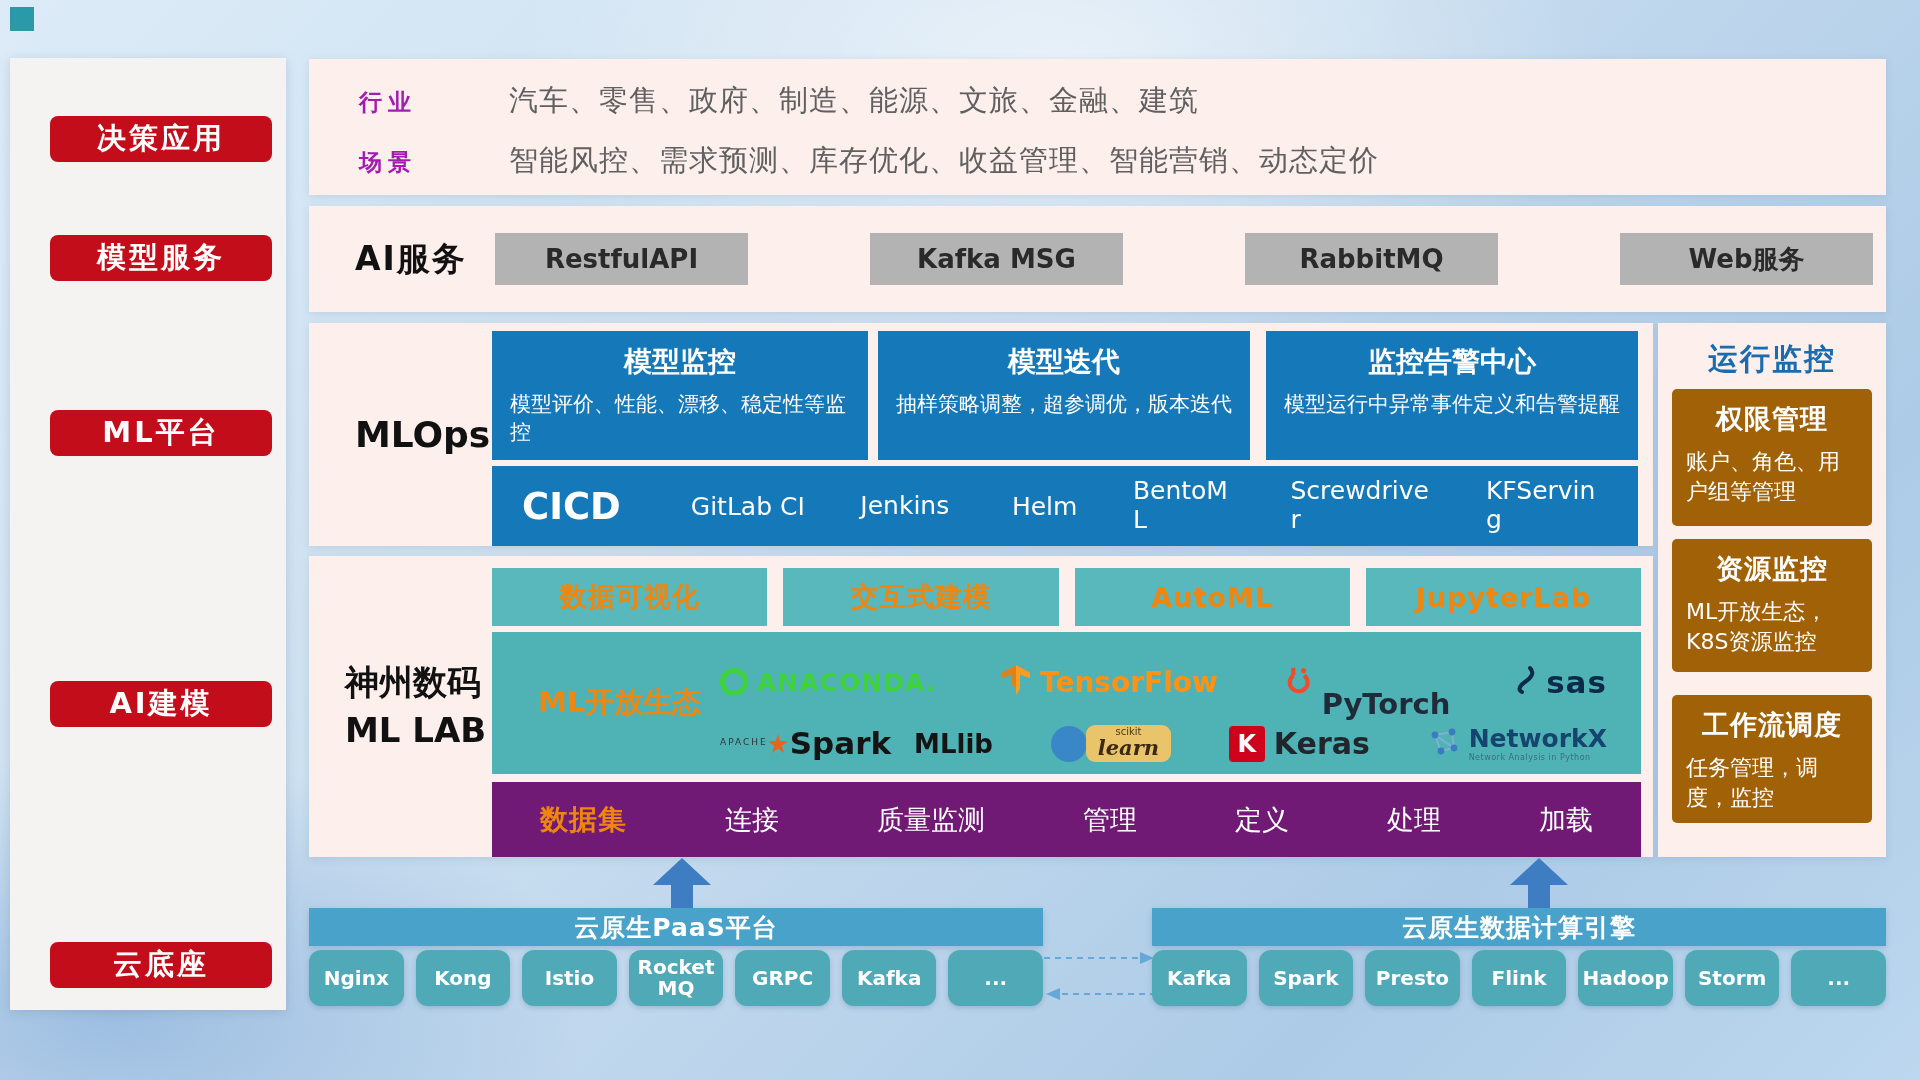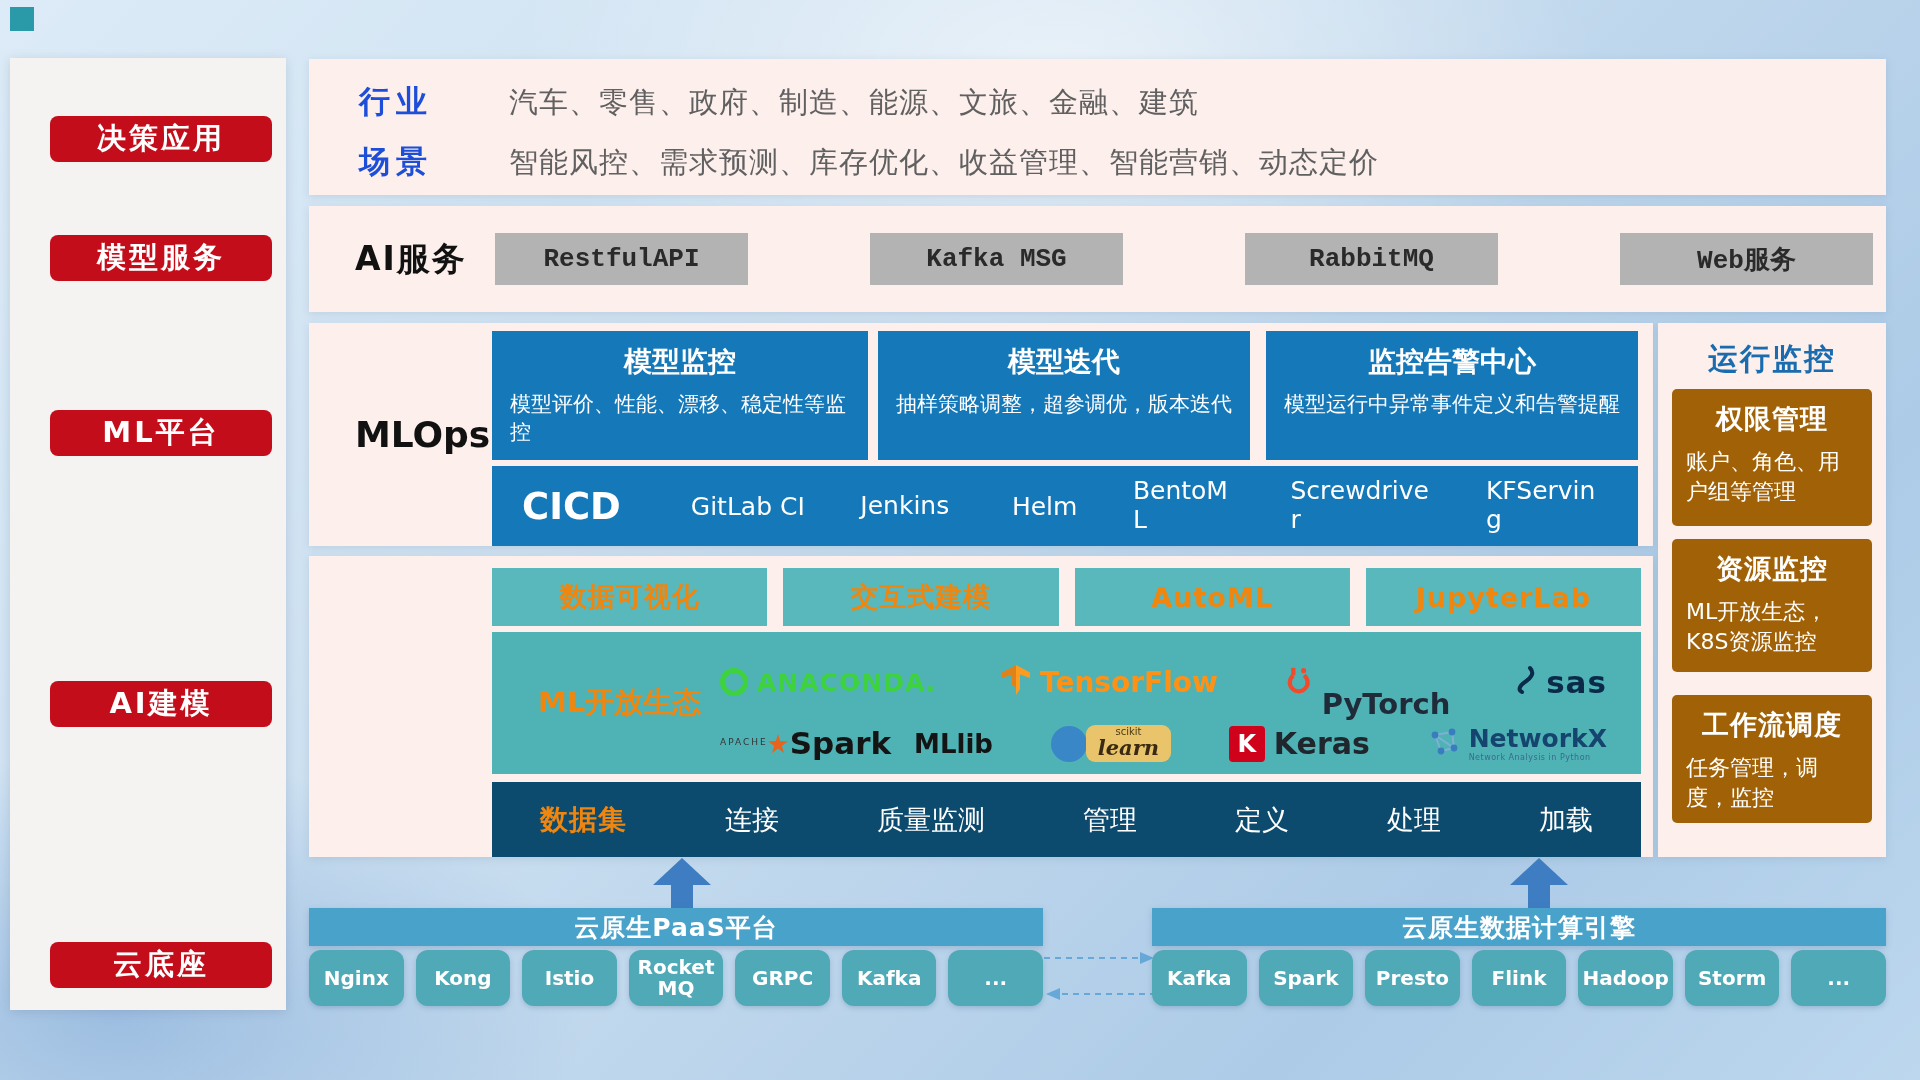--- a/index.html
+++ b/index.html
@@ -23,30 +23,30 @@
   .red-btn { position:absolute; left:40px; width:222px; height:46px; background:#c30d1a;
     border-radius:8px; color:#fff; font-size:29px; font-weight:bold; letter-spacing:3px;
     display:flex; align-items:center; justify-content:center; }
 
   
   .panel { position:absolute; background:#fcefec; box-shadow:0 2px 8px rgba(100,120,150,.18); }
 
   
   .p-industry { left:309px; top:59px; width:1577px; height:136px; }
   .ind-row { position:absolute; left:50px; display:flex; align-items:baseline; }
-  .ind-title { width:150px; font-size:31px; font-weight:bold; color:#1d4ed8; letter-spacing:6px; }
+  .ind-title { width:150px; font-size:23px; font-weight:bold; color:#a21caf; letter-spacing:6px; }
   .ind-text { font-size:29px; color:#606060; letter-spacing:1px; }
 
   
   .p-ai { left:309px; top:206px; width:1577px; height:106px; }
   .ai-label { position:absolute; left:46px; top:0; height:106px; display:flex; align-items:center;
     font-size:33px; font-weight:bold; color:#111; letter-spacing:2px; }
   .gray-btn { position:absolute; top:27px; width:253px; height:52px; background:#b3b3b3;
     color:#2a2a2a; font-weight:bold; font-size:26px;
-    display:flex; align-items:center; justify-content:center;font-family:Liberation Mono, monospace; }
+    display:flex; align-items:center; justify-content:center; }
 
   
   .p-mlops { left:309px; top:323px; width:1344px; height:223px; }
   .mlops-label { position:absolute; left:46px; top:0; height:223px; display:flex; align-items:center;
     font-size:36px; font-weight:bold; color:#111; }
   .mcard { position:absolute; top:8px; height:129px; background:#1478b9; color:#fff; }
   .mcard .t { font-size:28px; font-weight:bold; text-align:center; margin-top:12px; }
   .mcard .b { font-size:21px; padding:9px 18px 0; line-height:1.35; }
   .cicd { position:absolute; left:183px; top:143px; width:1146px; height:80px; background:#1478b9;
     display:flex; align-items:center; color:#fff; padding-right:36px; }
@@ -83,21 +83,21 @@
     flex-direction:column; align-items:center; line-height:1; }
   .sk-top { font-size:10px; color:#4a3a1a; }
   .sk-name { font-family:"DejaVu Serif","Liberation Serif",serif; font-style:italic; font-weight:bold;
     font-size:21px; color:#3a2a12; }
   .keras-box { width:36px; height:36px; background:#d0021b; border-radius:4px; color:#fff;
     display:flex; align-items:center; justify-content:center; font-size:24px; font-weight:bold; }
   .keras-text { font-size:30px; font-weight:bold; color:#20262c; }
   .nx-txt { display:flex; flex-direction:column; line-height:1.15; }
   .nx-name { font-size:25px; font-weight:bold; color:#15456e; }
   .nx-sub { font-size:8px; color:#3a6a8a; letter-spacing:.5px; }
-  .data-row { position:absolute; left:183px; top:226px; width:1149px; height:75px; background:#0c4a6e;
+  .data-row { position:absolute; left:183px; top:226px; width:1149px; height:75px; background:#701a75;
     display:flex; align-items:center; justify-content:space-between; padding:0 48px; color:#fff; font-size:27px; }
   .data-lead { color:#f0860e; font-weight:bold; font-size:28px; letter-spacing:1px; }
 
   
   .p-mon { left:1658px; top:323px; width:228px; height:534px; }
   .mon-title { position:absolute; top:16px; width:100%; text-align:center; font-size:30px;
     font-weight:bold; color:#1a6cae; letter-spacing:2px; }
   .mon-card { position:absolute; left:14px; width:200px; background:#a16207; border-radius:5px; color:#fff; }
   .mon-card .t { font-size:27px; font-weight:bold; text-align:center; padding-top:12px; letter-spacing:1px; }
   .mon-card .b { font-size:22px; padding:10px 14px 0; line-height:1.35; }
@@ -173,20 +173,24 @@
         <span class="wrapword w-jenkins">Jenkins</span>
         <span>Helm</span>
         <span class="wrapword w-bentoml">BentoML</span>
         <span class="wrapword w-screw">Screwdriver</span>
         <span class="wrapword w-kfs">KFServing</span>
       </div>
     </div>
   </div>
 
   <div class="panel p-lab">
+    <div class="lab-label">
+      <span>神州数码</span>
+      <span>ML LAB</span>
+    </div>
 
     <div class="tool-row">
       <div class="tool">数据可视化</div>
       <div class="tool">交互式建模</div>
       <div class="tool">AutoML</div>
       <div class="tool">JupyterLab</div>
     </div>
 
     <div class="eco">
       <div class="eco-label">ML开放生态</div>

